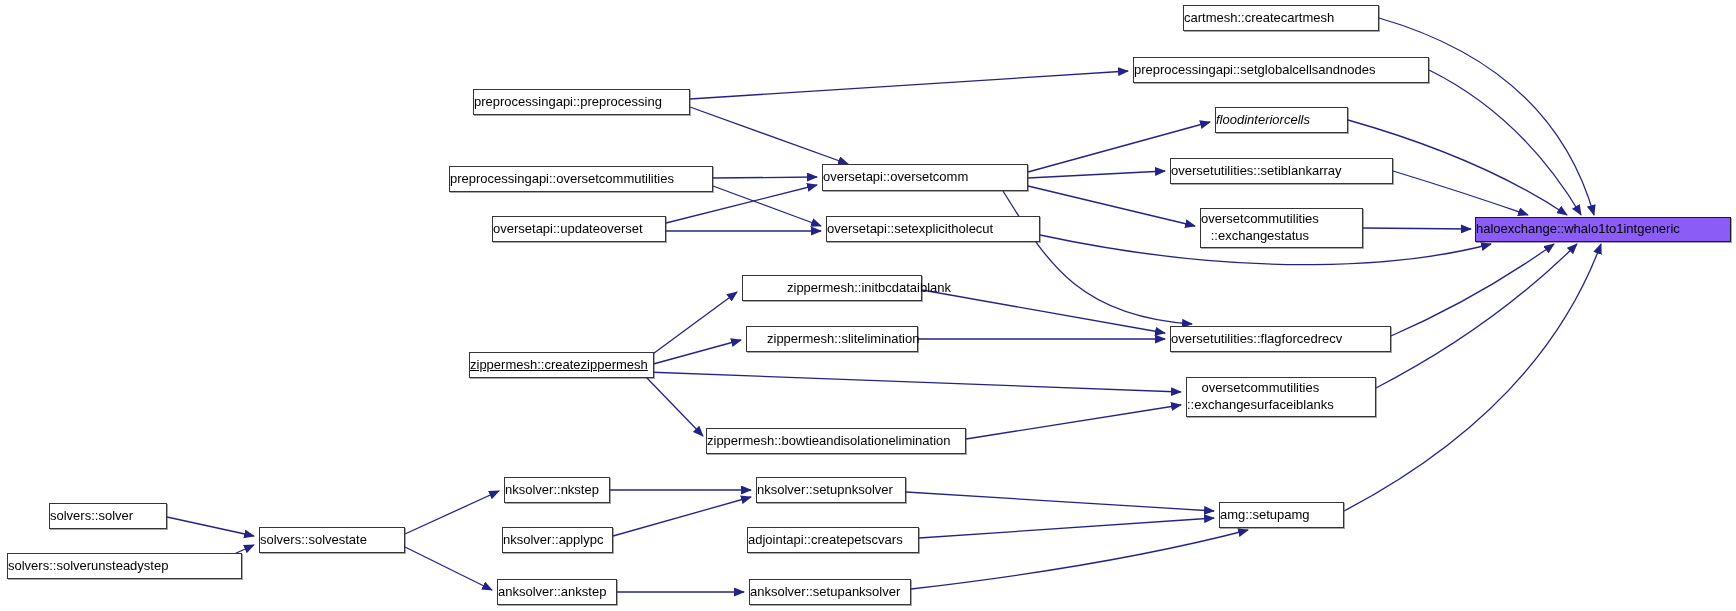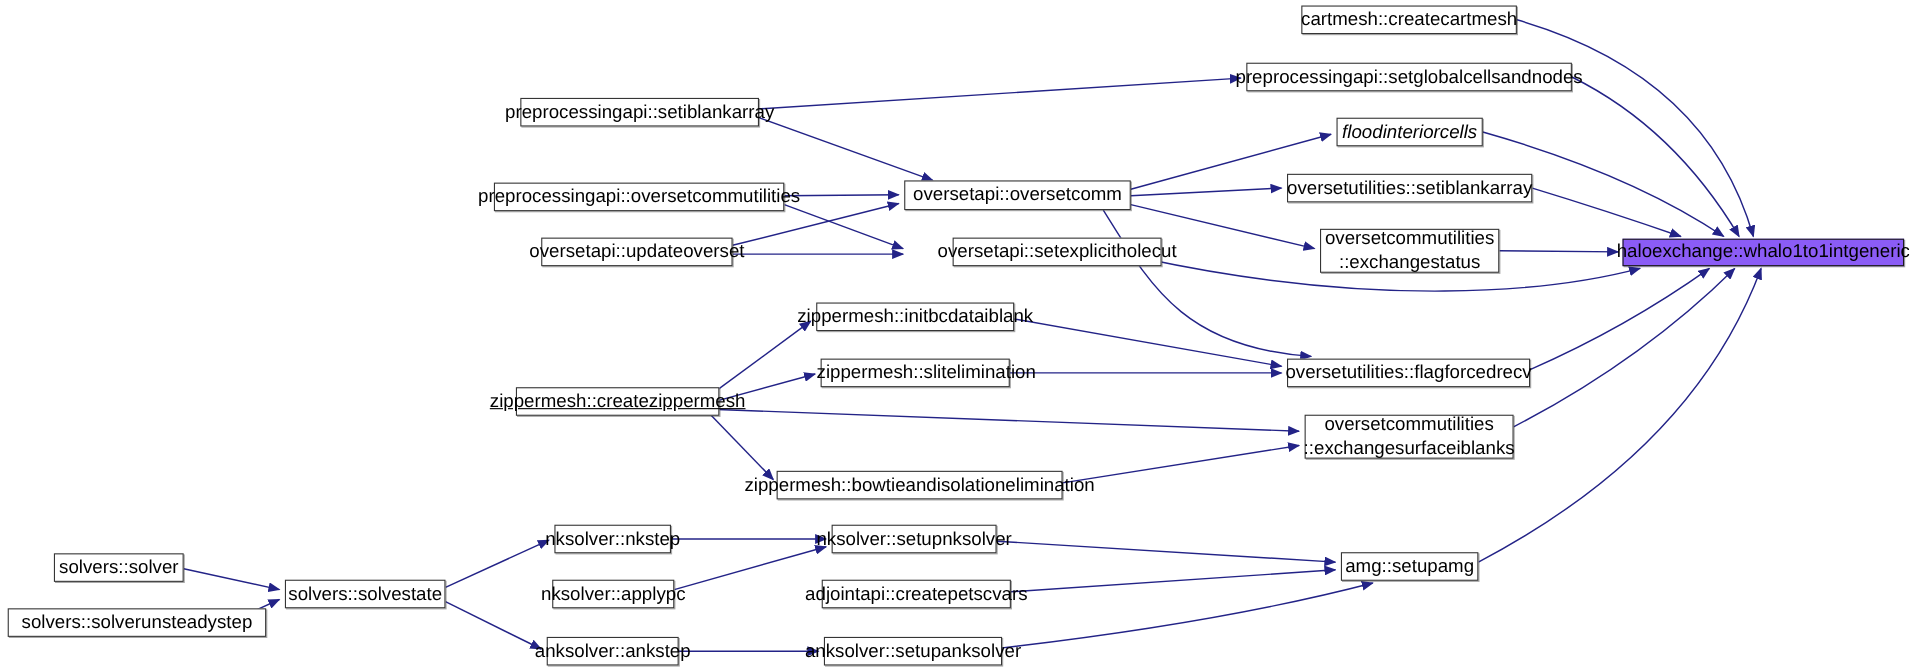--- a/index.html
+++ b/index.html
@@ -11,22 +11,22 @@
     overflow:hidden;
   }
   #edge-layer{position:absolute;left:0;top:0;}
   .edge{fill:none;stroke-width:1.3px;}
   .node{
     position:absolute;
     box-sizing:border-box;
     background:#ffffff;
     border:1px solid #353535;
     box-shadow:1px 1px 0 rgba(60,60,60,.45);
-    display:flex;align-items:center;justify-content:center;
-    font-size:17px;line-height:1.3;color:#000;
+    display:flex;align-items:center;
+    font-size:13px;line-height:1.3;color:#000;
     text-align:center;white-space:pre-line;
     cursor:pointer;
   }
   .node.highlight{
     background:#8b5cf6;
     border:1.5px solid #1c1c1c;
     cursor:default;
   }
   .node .lbl{pointer-events:none;}
 </style>
@@ -78,26 +78,26 @@
       <path d="M911,589 Q1110,566 1248,530" class="edge" stroke="#232387" marker-end="url(#arrow)"></path>
     </svg>
   <div id="node-layer">
       <div class="node" style="left: 1183px; top: 5px; width: 196px; height: 26px;"><span class="lbl">cartmesh::createcartmesh</span></div>
       <div class="node" style="left: 1133px; top: 57px; width: 296px; height: 26px;"><span class="lbl">preprocessingapi::setglobalcellsandnodes</span></div>
       <div class="node" style="left: 1215px; top: 107px; width: 133px; height: 26px; font-style: italic;"><span class="lbl">floodinteriorcells</span></div>
       <div class="node" style="left: 1170px; top: 158px; width: 223px; height: 26px;"><span class="lbl">oversetutilities::setiblankarray</span></div>
       <div class="node" style="left: 1200px; top: 208px; width: 163px; height: 40px;"><span class="lbl">oversetcommutilities
 ::exchangestatus</span></div>
       <div class="node highlight" style="left: 1475px; top: 217px; width: 256px; height: 25px;"><span class="lbl">haloexchange::whalo1to1intgeneric</span></div>
-      <div class="node" style="left: 473px; top: 89px; width: 217px; height: 26px;"><span class="lbl">preprocessingapi::setiblankarray</span></div>
+      <div class="node" style="left: 473px; top: 89px; width: 217px; height: 26px;"><span class="lbl">preprocessingapi::preprocessing</span></div>
       <div class="node" style="left: 449px; top: 166px; width: 264px; height: 26px;"><span class="lbl">preprocessingapi::oversetcommutilities</span></div>
       <div class="node" style="left: 492px; top: 216px; width: 174px; height: 26px;"><span class="lbl">oversetapi::updateoverset</span></div>
       <div class="node" style="left: 822px; top: 164px; width: 206px; height: 27px;"><span class="lbl">oversetapi::oversetcomm</span></div>
-      <div class="node" style="left: 826px; top: 216px; width: 190px; height: 26px; margin-left: 40px;"><span class="lbl">oversetapi::setexplicitholecut</span></div>
-      <div class="node" style="left: 742px; top: 275px; width: 180px; height: 26px;"><span class="lbl">zippermesh::initbcdataiblank</span></div>
+      <div class="node" style="left: 826px; top: 216px; width: 214px; height: 26px;"><span class="lbl">oversetapi::setexplicitholecut</span></div>
+      <div class="node" style="left: 742px; top: 275px; width: 180px; height: 26px; padding-left: 44px;"><span class="lbl">zippermesh::initbcdataiblank</span></div>
       <div class="node" style="left: 746px; top: 326px; width: 172px; height: 26px; padding-left: 20px;"><span class="lbl">zippermesh::slitelimination</span></div>
       <div class="node" style="left: 469px; top: 352px; width: 185px; height: 26px; text-decoration: underline;"><span class="lbl">zippermesh::createzippermesh</span></div>
       <div class="node" style="left: 706px; top: 428px; width: 260px; height: 26px;"><span class="lbl">zippermesh::bowtieandisolationelimination</span></div>
       <div class="node" style="left: 1170px; top: 326px; width: 221px; height: 26px;"><span class="lbl">oversetutilities::flagforcedrecv</span></div>
       <div class="node" style="left: 1186px; top: 377px; width: 190px; height: 40px;"><span class="lbl">oversetcommutilities
 ::exchangesurfaceiblanks</span></div>
       <div class="node" style="left: 504px; top: 477px; width: 106px; height: 26px;"><span class="lbl">nksolver::nkstep</span></div>
       <div class="node" style="left: 756px; top: 477px; width: 150px; height: 26px;"><span class="lbl">nksolver::setupnksolver</span></div>
       <div class="node" style="left: 502px; top: 527px; width: 111px; height: 26px;"><span class="lbl">nksolver::applypc</span></div>
       <div class="node" style="left: 747px; top: 527px; width: 172px; height: 26px;"><span class="lbl">adjointapi::createpetscvars</span></div>

